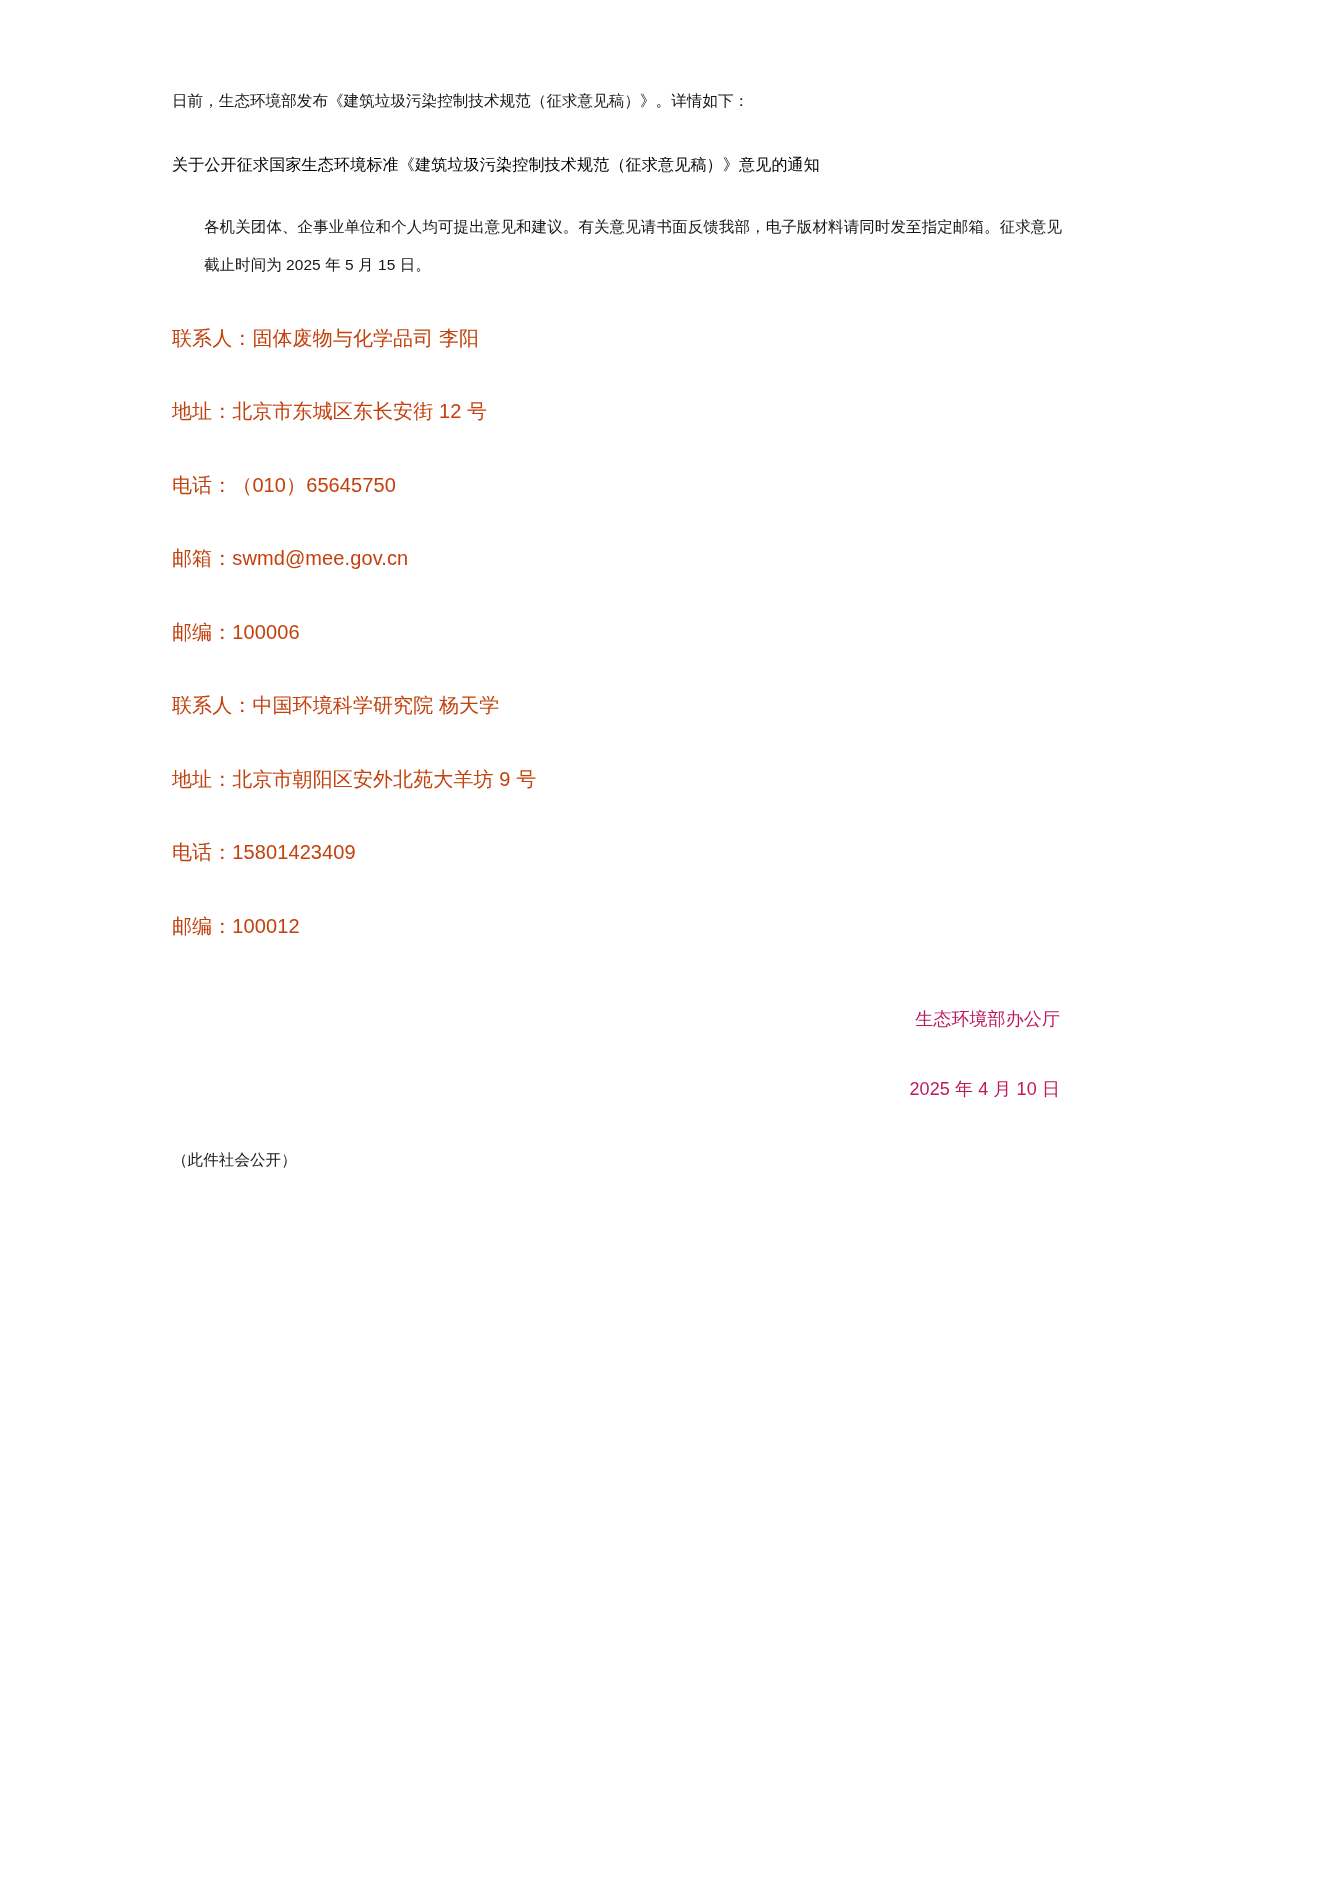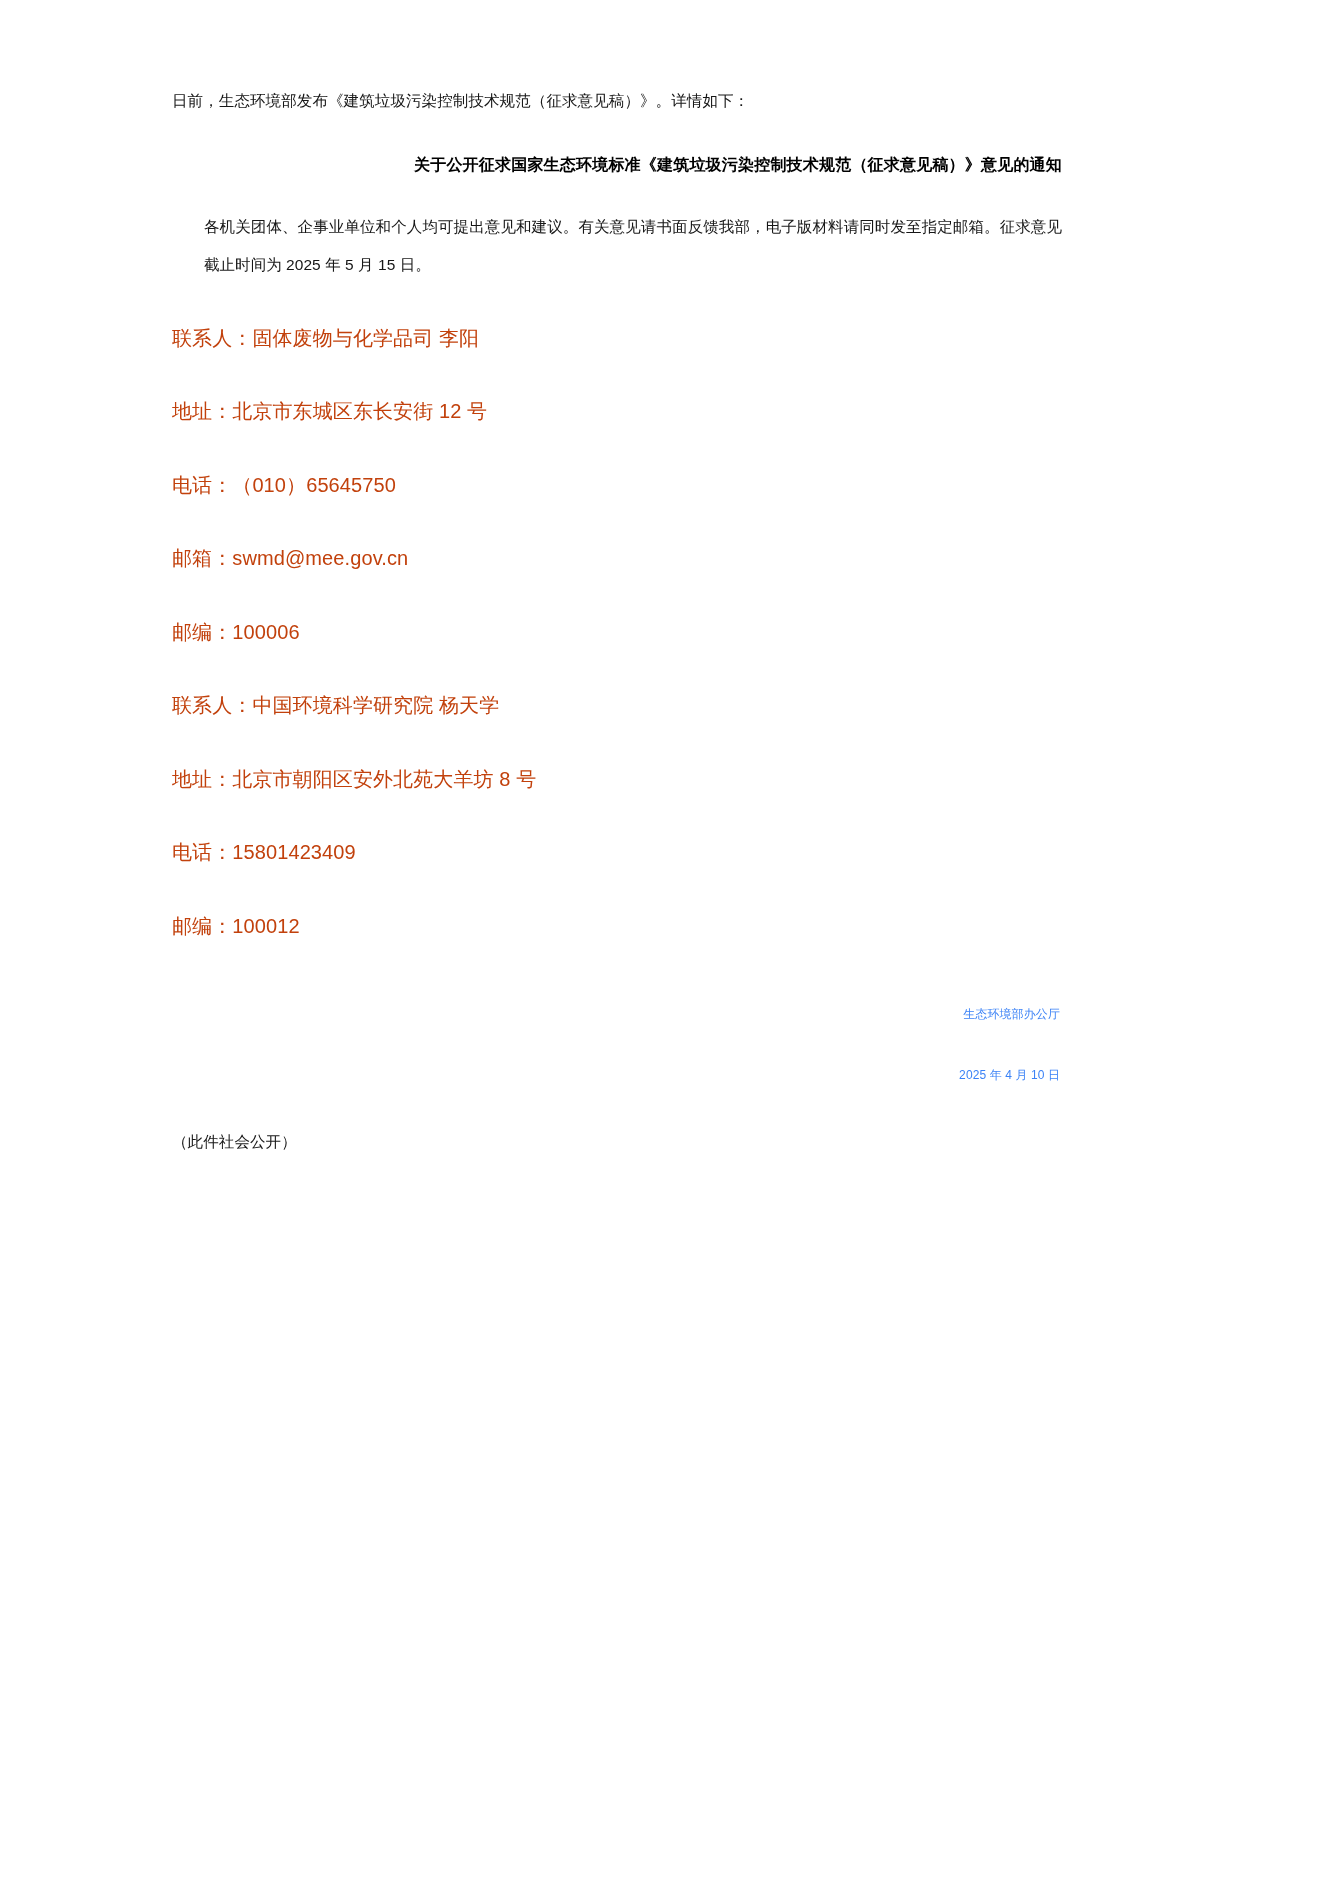--- a/index.html
+++ b/index.html
@@ -32,22 +32,22 @@
     font-size: 15.5px;
     line-height: 1.9;
     color: #161616;
     margin: 0;
     padding-top: 86px;
     letter-spacing: 0.1px;
   }
   
   .doc-title {
     font-size: 16px;
-    font-weight: bold;
-    text-align: right;
+    font-weight: normal;
+    text-align: left;
     color: #000000;
     margin: 0;
     padding-top: 36px;
     letter-spacing: 0.2px;
     line-height: 1.7;
   }
   
   .body-para {
     font-size: 15.5px;
     line-height: 2.45;
@@ -74,23 +74,23 @@
     letter-spacing: 0.1px;
   }
   .contact-line.last { margin-bottom: 16px; }
   
   .signature {
     padding-top: 49px;
     text-align: right;
     padding-right: 2px;
   }
   .sign-line {
-    font-size: 12px;
+    font-size: 18px;
     line-height: 1.45;
-    color: #3b82f6;
+    color: #be185d;
     margin: 0 0 44px 0;
     letter-spacing: 0.1px;
   }
   .sign-line.last { margin-bottom: 0; }
   
   .footer-note {
     font-size: 15.5px;
     line-height: 1.45;
     color: #161616;
     margin: 0;
@@ -111,21 +111,21 @@
 
     <p class="body-para para-2">各机关团体、企事业单位和个人均可提出意见和建议。有关意见请书面反馈我部，电子版材料请同时发至指定邮箱。征求意见截止时间为 2025 年 5 月 15 日。</p>
 
     <div class="contact-list">
       <p class="contact-line">联系人：固体废物与化学品司 李阳</p>
       <p class="contact-line">地址：北京市东城区东长安街 12 号</p>
       <p class="contact-line">电话：（010）65645750</p>
       <p class="contact-line">邮箱：swmd@mee.gov.cn</p>
       <p class="contact-line">邮编：100006</p>
       <p class="contact-line">联系人：中国环境科学研究院 杨天学</p>
-      <p class="contact-line">地址：北京市朝阳区安外北苑大羊坊 8 号</p>
+      <p class="contact-line">地址：北京市朝阳区安外北苑大羊坊 9 号</p>
       <p class="contact-line">电话：15801423409</p>
       <p class="contact-line last">邮编：100012</p>
     </div>
 
     <div class="signature">
       <p class="sign-line">生态环境部办公厅</p>
       <p class="sign-line last">2025 年 4 月 10 日</p>
     </div>
 
     <p class="footer-note">（此件社会公开）</p>

